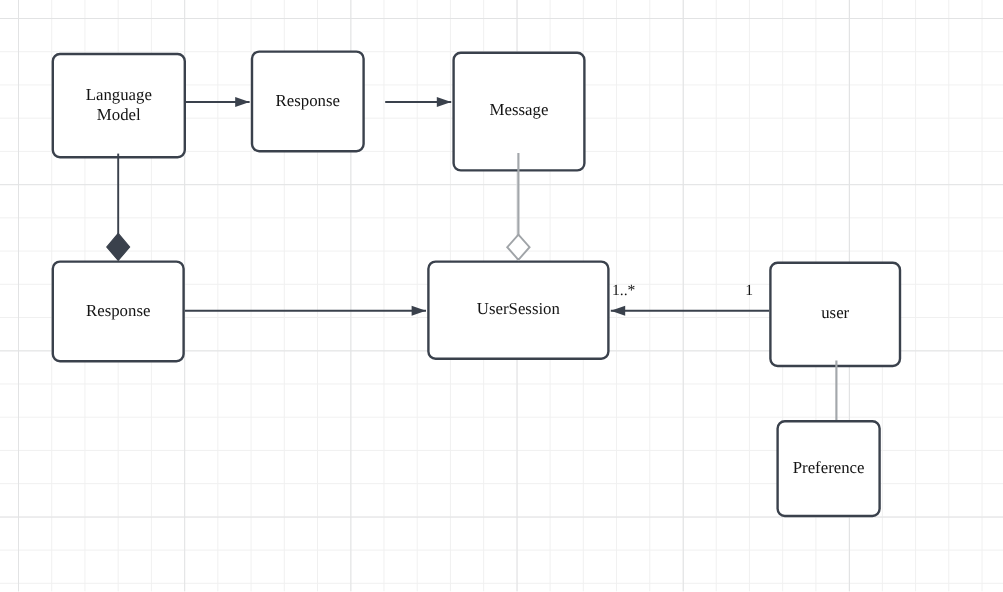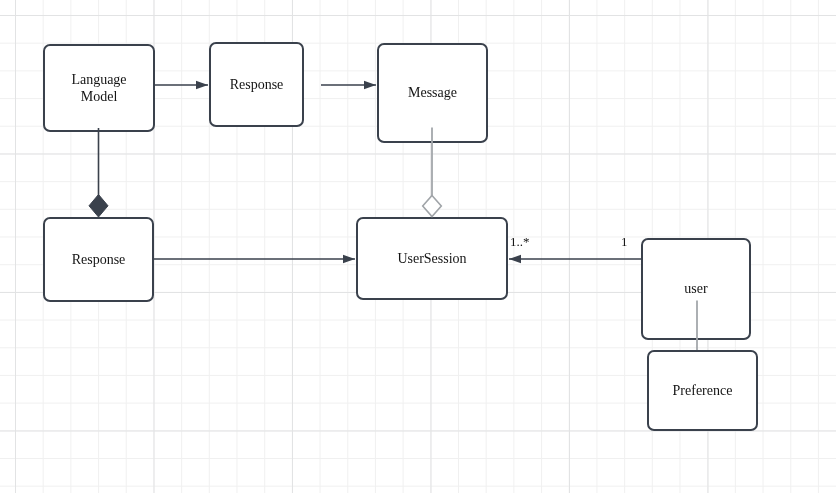--- a/index.html
+++ b/index.html
@@ -80,25 +80,25 @@
   </div>
 
   <div class="node" style="left:43px;  top:217px; width:111px; height:85px;">
     <span class="lbl">Response</span>
   </div>
 
   <div class="node" style="left:356px; top:217px; width:152px; height:83px;text-align:right;">
     <span class="lbl">UserSession</span>
   </div>
 
-  <div class="node" style="left:641px; top:218px; width:110px; height:102px;margin-top:20px;">
+  <div class="node" style="left:641px; top:218px; width:110px; height:88px;">
     <span class="lbl">user</span>
   </div>
 
-  <div class="node" style="left:647px; top:350px; width:111px; height:81px;">
+  <div class="node" style="left:647px; top:350px; width:87px; height:81px;">
     <span class="lbl">Preference</span>
   </div>
 
   <span class="edge-label" style="left:510px; top:234px;">1..*</span>
   <span class="edge-label" style="left:621px; top:234px;">1</span>
 
   <svg id="edges" width="836" height="493" viewBox="0 0 836 493">
     <defs>
       <marker id="arrow" viewBox="0 0 14 12" refX="13" refY="6" markerWidth="14" markerHeight="12" orient="auto" markerUnits="userSpaceOnUse">
         <path d="M1,1.8 L13,6 L1,10.2 Z" fill="#3a414c"></path>

